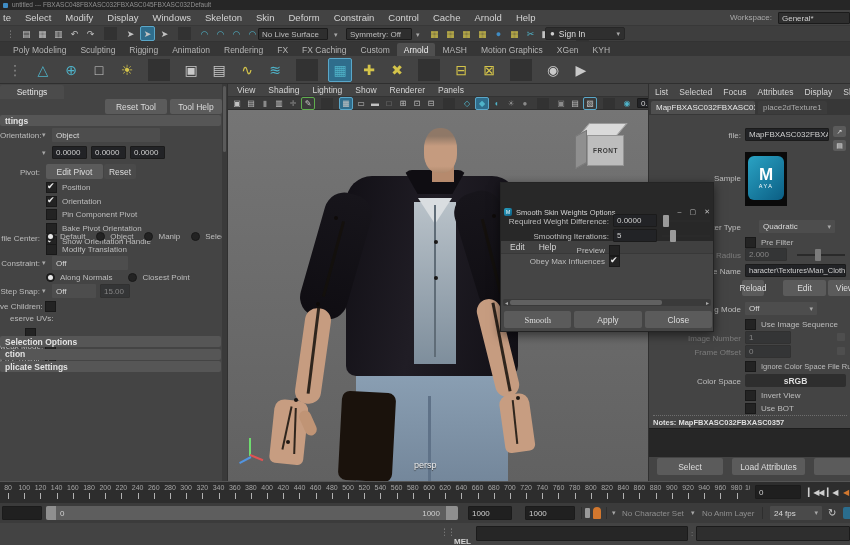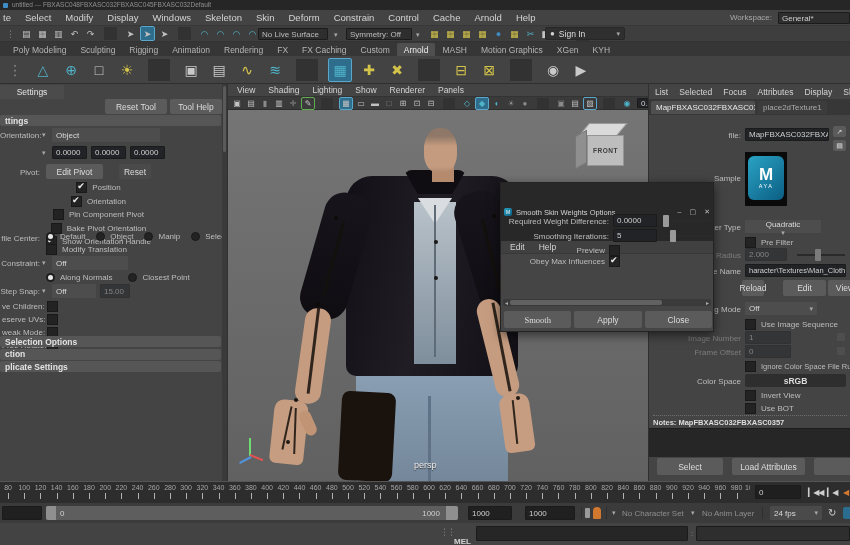--- a/index.html
+++ b/index.html
@@ -20,21 +20,21 @@
   .drop{background:#4d4d4d;color:#d9d9d9;font-size:8px;display:flex;align-items:center;
         padding:0 4px;border-radius:1px;box-sizing:border-box;justify-content:space-between;}
   .btn{background:#5b5b5b;color:#ddd;display:flex;align-items:center;justify-content:center;
        font-size:8.5px;border-radius:2px;box-sizing:border-box;}
   .btn2{background:#4a4a4a;}
   .rlab{position:absolute;text-align:right;color:#bdbdbd;font-size:8px;white-space:nowrap;}
   .lab{color:#bdbdbd;font-size:8px;white-space:nowrap;}
   .grayed{opacity:.45;}
   .sect{background:#565656;color:#e2e2e2;font-weight:bold;font-size:8.5px;border-radius:2px;
         display:flex;align-items:center;padding-left:5px;box-sizing:border-box;}
-  .cb{display:flex;align-items:center;gap:5px;justify-content:center;}
+  .cb{display:flex;align-items:center;gap:5px;}
   .cb .bx{width:9px;height:9px;background:#232323;border:1px solid #191919;position:relative;flex:none;}
   .cb.checked .bx::after{content:"✔";color:#ececec;font-size:9px;position:absolute;left:0px;top:-2px;}
   .radio{display:flex;align-items:center;gap:5px;}
   .radio .dt{width:9px;height:9px;border-radius:50%;background:#232323;border:1px solid #191919;box-sizing:border-box;flex:none;}
   .radio.selected .dt{background:#232323;}
   .radio.selected .dt::after{content:"";display:block;width:5px;height:5px;border-radius:50%;background:#e8e8e8;margin:1px;}
   .caret{color:#a8a8a8;font-size:7px;}
   .mitem{color:#d4d4d4;font-size:9.5px;padding:0 1px;white-space:nowrap;}
   .tick{display:inline-block;width:16.2px;position:relative;height:20px;text-align:center;
         color:#a5a5a5;font-size:7px;vertical-align:top;padding-top:2px;box-sizing:border-box;}
@@ -187,21 +187,21 @@
 
     <span class="abs caret" style="left:42px;top:65px;">▾</span>
     <div class="abs row" style="left:52px;top:62px;gap:4px;">
         <span class="fld" style="width:35px;height:13px;">0.0000</span>
         <span class="fld" style="width:35px;height:13px;">0.0000</span>
         <span class="fld" style="width:35px;height:13px;">0.0000</span>
       </div>
 
     <span class="rlab" style="left:0;top:84px;width:40px;">Pivot:</span>
     <div class="abs btn" style="left:46px;top:80px;width:57px;height:15px;">Edit Pivot</div>
-    <div class="abs btn btn2" style="left:119px;top:80px;width:32px;height:15px;text-align:right;">Reset</div>
+    <div class="abs btn btn2" style="left:104px;top:80px;width:32px;height:15px;text-align:right;">Reset</div>
 
     <div class="abs" style="left:46px;top:98px;display:flex;flex-direction:column;gap:2.5px;">
         <span class="cb checked">
         <span class="bx"></span>
         <span class="lab">Position</span>
       </span>
         <span class="cb checked">
         <span class="bx"></span>
         <span class="lab">Orientation</span>
       </span>
@@ -266,21 +266,21 @@
     </div>
     <div class="abs fld grayed" style="left:100px;top:200px;width:30px;height:14px;">
       <span>15.00</span>
     </div>
 
     <div class="abs" style="left:0;top:217px;width:60px;display:flex;flex-direction:column;gap:2px;">
         <span class="cb" style="flex-direction:row;">
         <span class="lab" style="width:40px;text-align:right;display:inline-block;">ve Children:</span>
         <span class="bx"></span>
       </span>
-        <span class="cb" style="flex-direction:row;">
+        <span class="cb" style="flex-direction:column;">
         <span class="lab" style="width:40px;text-align:right;display:inline-block;">eserve UVs:</span>
         <span class="bx"></span>
       </span>
         <span class="cb" style="flex-direction:row;">
         <span class="lab" style="width:40px;text-align:right;display:inline-block;">weak Mode:</span>
         <span class="bx"></span>
       </span>
         <span class="cb checked" style="flex-direction:row;">
         <span class="lab" style="width:40px;text-align:right;display:inline-block;">Free Rotate:</span>
         <span class="bx"></span>
@@ -439,21 +439,21 @@
     <div class="abs" style="left:96px;top:68px;width:42px;height:54px;background:#0a0a0a;">
       <div style="position:absolute;left:3px;top:4px;width:36px;height:44px;border-radius:6px;
                   background:linear-gradient(135deg,#2aa3c4,#0b5e84);display:flex;flex-direction:column;
                   align-items:center;justify-content:center;">
         <span style="color:#fff;font-weight:bold;font-size:17px;line-height:16px;">M</span>
         <span style="color:#fff;font-size:5.5px;letter-spacing:1.5px;">AYA</span>
       </div>
     </div>
 
     <span class="rlab" style="left:0;top:139px;width:92px;">Filter Type</span>
-    <div class="abs drop" style="left:96px;top:136px;width:76px;height:13px;flex-direction:column;">
+    <div class="abs drop" style="left:110px;top:136px;width:76px;height:13px;">
       <span>Quadratic</span>
       <span class="caret">▾</span>
     </div>
 
     <span class="abs cb" style="left:96px;top:153px;">
       <span class="bx"></span>
       <span class="lab">Pre Filter</span>
     </span>
 
     <span class="rlab grayed" style="left:0;top:167px;width:92px;">Pre Filter Radius</span>

